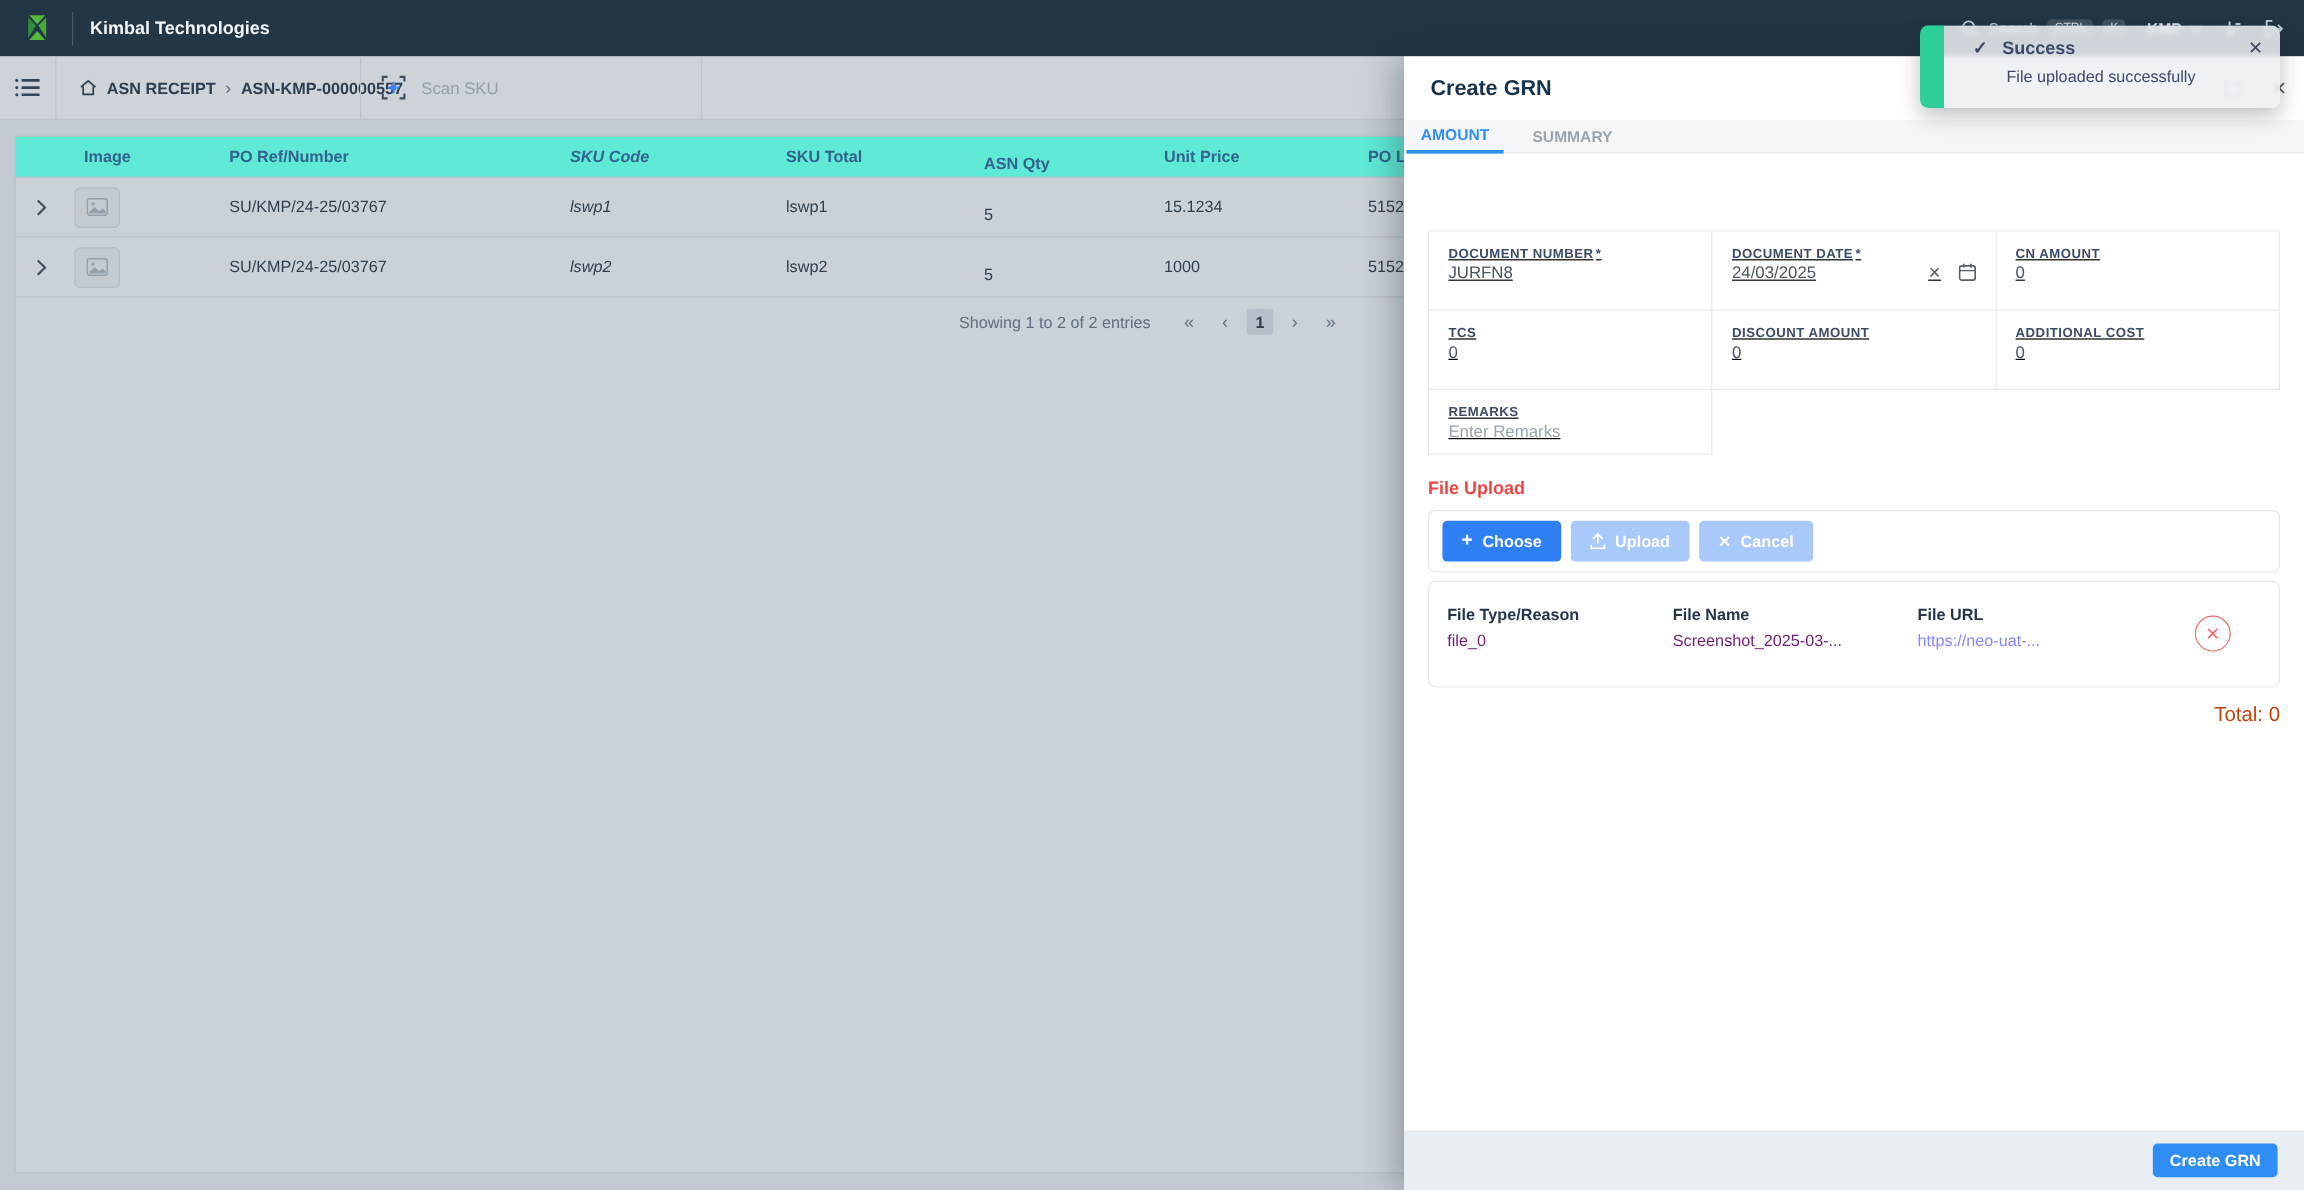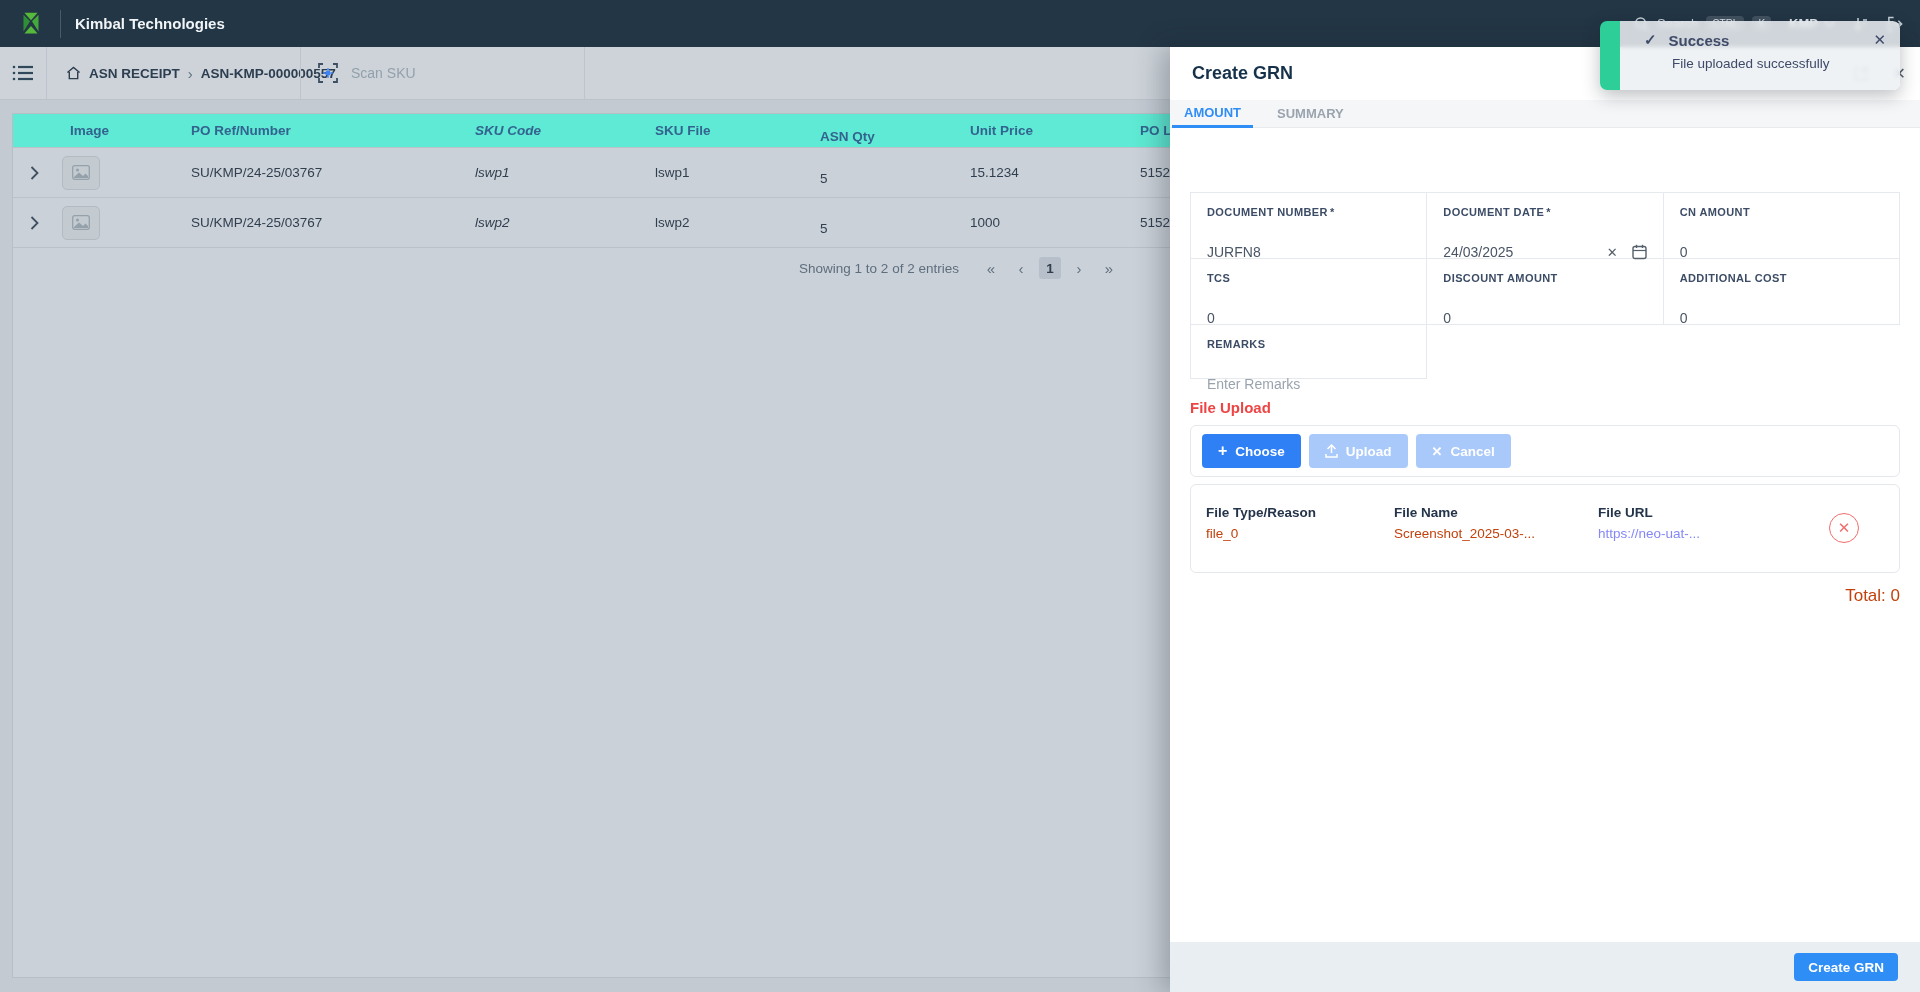--- a/index.html
+++ b/index.html
@@ -47,38 +47,38 @@
   .drawer{position:absolute;left:1170px;top:47px;width:750px;bottom:0;background:#ffffff;box-shadow:-8px 0 26px rgba(25,35,45,.30);}
   .d-header{height:53px;display:flex;align-items:center;padding:0 14px 0 22px;}
   .d-title{flex:1;font-size:18px;font-weight:700;color:#16324a;}
   .d-hicons{display:flex;align-items:center;gap:24px;color:#96a1ab;}
   .d-close{color:#55606b;font-size:16px;cursor:pointer;}
   .d-tabs{height:27px;background:#f5f6f8;display:flex;padding-left:2px;border-bottom:1px solid #e8ebee;box-sizing:content-box;}
   .tab{padding:0 12px;font-size:13px;display:flex;align-items:center;cursor:pointer;}
   .tab.active{color:#2f8ef5;font-weight:700;border-bottom:3px solid #2f8ef5;margin-bottom:-1px;}
   .tab.inactive{color:#9aa4ae;font-weight:600;padding:0 24px;}
   .d-body{position:absolute;top:128px;left:20px;right:20px;bottom:50px;}
-  .fgrid{margin-top:17px;border-top:1px solid #e6e9ee;border-left:1px solid #e6e9ee;display:flex;flex-wrap:wrap;}
+  .fgrid{margin-top:17px;border-top:1px solid #e6e9ee;border-left:1px solid #e6e9ee;display:flex;flex-wrap:wrap;text-decoration:underline;}
   .fcell{width:33.3333%;height:66px;border-right:1px solid #e6e9ee;border-bottom:1px solid #e6e9ee;padding:13px 16px 0;box-sizing:border-box;cursor:text;}
   .fcell.remarks{height:54px;}
   .fspacer{width:66.6666%;height:54px;}
   .lbl{font-size:11px;font-weight:700;color:#3c4c66;letter-spacing:.4px;}
   .req{margin-left:2px;}
-  .val{margin-top:26px;font-size:14px;color:#4a5565;display:flex;align-items:center;}
+  .val{margin-top:1px;font-size:14px;color:#4a5565;display:flex;align-items:center;}
   .val.ph{color:#9aa3ad;}
   .val .field-icons{margin-left:auto;display:flex;align-items:center;gap:14px;color:#55606b;}
   .fu-heading{margin-top:20px;font-size:15px;font-weight:700;color:#ef4444;}
   .fu-bar{margin-top:9px;border:1px solid #e4e8ed;border-radius:6px;padding:8px 11px;display:flex;gap:8px;}
   .btn{height:34px;border:none;border-radius:4px;display:inline-flex;align-items:center;gap:8px;padding:0 16px;color:#fff;font-size:13.5px;font-weight:600;font-family:"Liberation Sans",sans-serif;cursor:pointer;}
   .btn.primary{background:#2f80f5;}
   .btn.disabled{background:#a9c9fb;cursor:default;}
   .fu-box{margin-top:7px;border:1px solid #e4e8ed;border-radius:6px;height:89px;position:relative;box-sizing:border-box;}
   .fcol{position:absolute;top:20px;}
   .fcol .fh{font-size:13.5px;font-weight:700;color:#24344a;}
-  .fcol .fv{margin-top:6px;font-size:13.5px;color:#c2410c;}
+  .fcol .fv{margin-top:6px;font-size:13.5px;color:#701a75;}
   .fv.link{color:#8587f6;cursor:pointer;}
   .del{position:absolute;right:40px;top:28px;width:30px;height:30px;border:1.5px solid #f26d6d;border-radius:50%;color:#f26d6d;display:flex;align-items:center;justify-content:center;font-size:15px;box-sizing:border-box;cursor:pointer;}
   .total{margin-top:13px;text-align:right;font-size:17px;font-weight:400;color:#c2410c;}
   .d-footer{position:absolute;left:0;right:0;bottom:0;height:50px;background:#e9eef2;display:flex;align-items:center;justify-content:flex-end;padding-right:22px;box-sizing:border-box;}
   .d-footer .btn{height:28px;background:#2f8ef5;padding:0 14px;font-weight:600;}
 
   
   .toast{position:absolute;left:1600px;top:21px;width:300px;height:69px;border-radius:7px;display:flex;overflow:hidden;box-shadow:0 6px 18px rgba(20,30,40,.28);}
   .toast-bar{width:20px;background:#2dce98;}
   .toast-body{flex:1;background:rgba(236,240,243,.86);backdrop-filter:blur(2px);position:relative;padding:10px 14px 0 24px;color:#3e4a68;box-sizing:border-box;}
@@ -165,21 +165,21 @@
     </div>
     <div class="tdiv" style="left:584px;"></div>
   </div>
 
   <div class="card">
     <div class="thead">
       <div class="c-exp"></div>
       <div class="c-img">Image</div>
       <div class="c-ref">PO Ref/Number</div>
       <div class="c-sku">SKU Code</div>
-      <div class="c-desc">SKU File</div>
+      <div class="c-desc">SKU Total</div>
       <div class="c-qty">ASN Qty</div>
       <div class="c-price">Unit Price</div>
       <div class="c-line">PO Line</div>
     </div>
 
     <div class="trow">
       <div class="c-exp" style="cursor:pointer;">
         <svg width="9" height="14" viewBox="0 0 9 14">
             <polyline points="1.5,1 7.5,7 1.5,13" fill="none" stroke="#3d4f61" stroke-width="1.8"></polyline>
           </svg>

